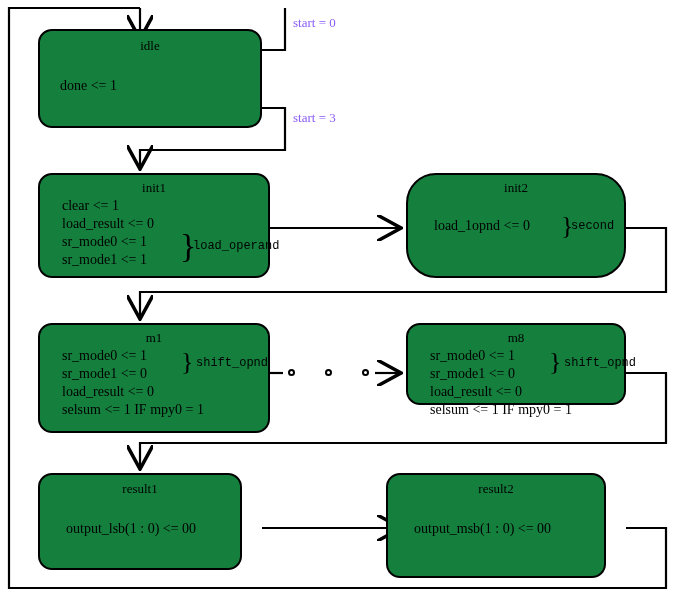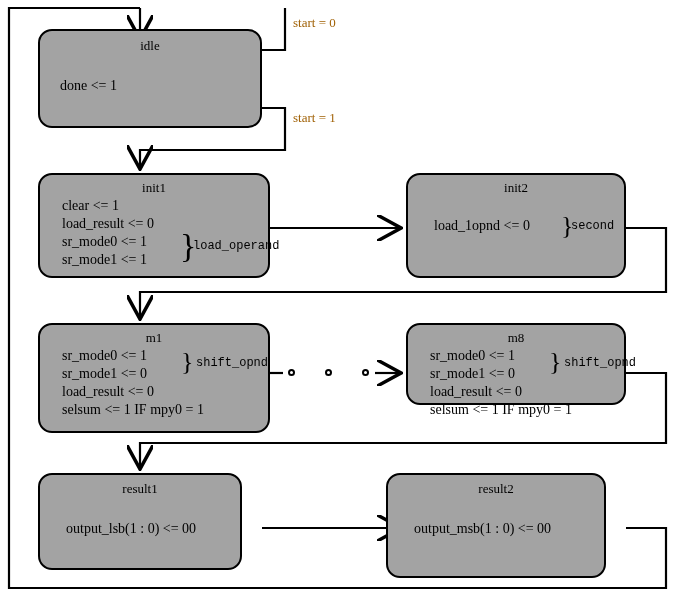--- a/index.html
+++ b/index.html
@@ -20,21 +20,21 @@
     left: 0;
     top: 0;
     width: 675px;
     height: 595px;
   }
   .state-box {
     position: absolute;
     box-sizing: border-box;
     border: 2px solid #000000;
     border-radius: 14px;
-    background: #a3a3a3;
+    background: #15803d;
   }
   .state-title {
     position: absolute;
     left: 0;
     right: 0;
     text-align: center;
     font-size: 13px;
     line-height: 14px;
     color: #000000;
     white-space: nowrap;
@@ -44,21 +44,21 @@
     color: #000000;
     font-size: 14px;
     line-height: 18px;
     white-space: nowrap;
   }
   .state-body .line { display: block; }
   .edge-label {
     position: absolute;
     font-size: 13px;
     line-height: 14px;
-    color: #a16207;
+    color: #8b5cf6;
     white-space: nowrap;
   }
   .group-annot {
     position: absolute;
     font-size: 12px;
     line-height: 10px;
     color: #000000;
     white-space: nowrap;
     font-family: Liberation Mono, monospace;
   }
@@ -117,35 +117,35 @@
   </svg>
 
   <div class="state-box" style="left:38px; top:29px; width:224px; height:99px;">
     <div class="state-title" style="top:8px;">idle</div>
     <div class="state-body" style="left:20px; top:46px;text-align:center;">
       <span class="line">done &lt;= 1</span>
     </div>
   </div>
 
   <div class="edge-label" style="left:293px; top:16px;">start = 0</div>
-  <div class="edge-label" style="left:293px; top:111px;">start = 1</div>
+  <div class="edge-label" style="left:293px; top:111px;">start = 3</div>
 
   <div class="state-box" style="left:38px; top:173px; width:232px; height:105px;">
     <div class="state-title" style="top:6px;">init1</div>
     <div class="state-body" style="left:22px; top:22px;">
       <span class="line">clear &lt;= 1</span>
       <span class="line">load_result &lt;= 0</span>
       <span class="line">sr_mode0 &lt;= 1</span>
       <span class="line">sr_mode1 &lt;= 1</span>
     </div>
     <div class="brace tall" style="left:140px; top:54px;">}</div>
     <div class="group-annot" style="left:153px; top:66px;">load_operand</div>
   </div>
 
-  <div class="state-box" style="left:406px; top:173px; width:220px; height:105px;">
+  <div class="state-box" style="left:406px; top:173px; width:220px; height:105px;border-radius:30px;">
     <div class="state-title" style="top:6px;">init2</div>
     <div class="state-body" style="left:26px; top:42px;">
       <span class="line">load_1opnd &lt;= 0</span>
     </div>
     <div class="brace" style="left:153px; top:38px;">}</div>
     <div class="group-annot" style="left:163px; top:46px;">second</div>
   </div>
 
   <div class="state-box" style="left:38px; top:323px; width:232px; height:110px;padding-left:8px;">
     <div class="state-title" style="top:6px;">m1</div>

